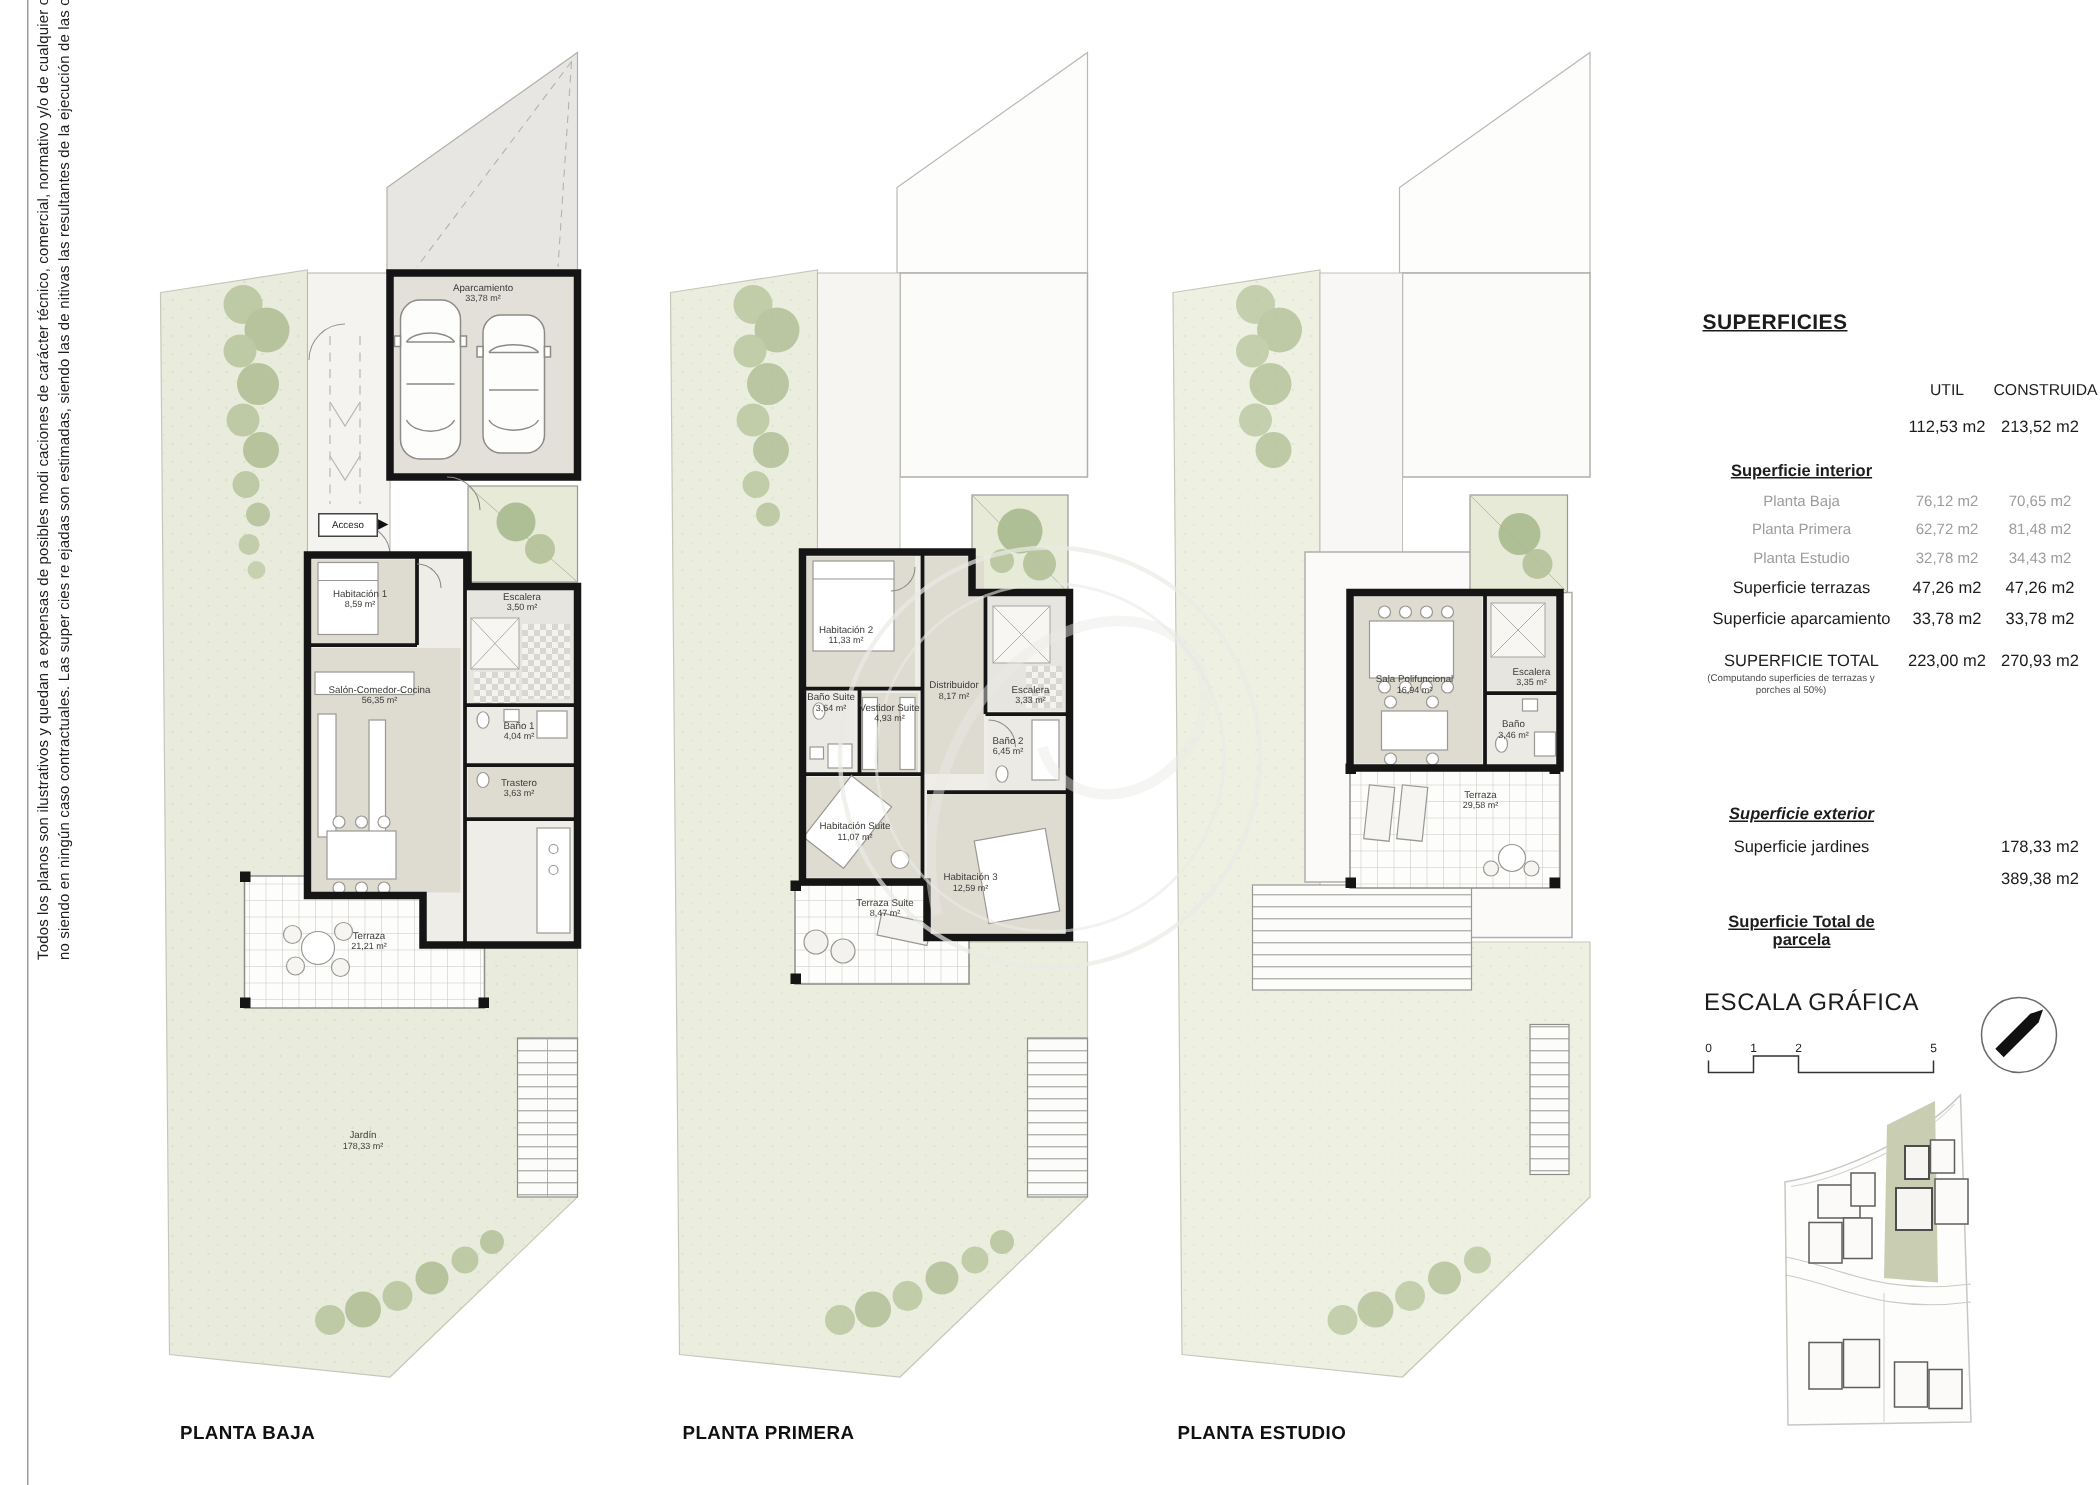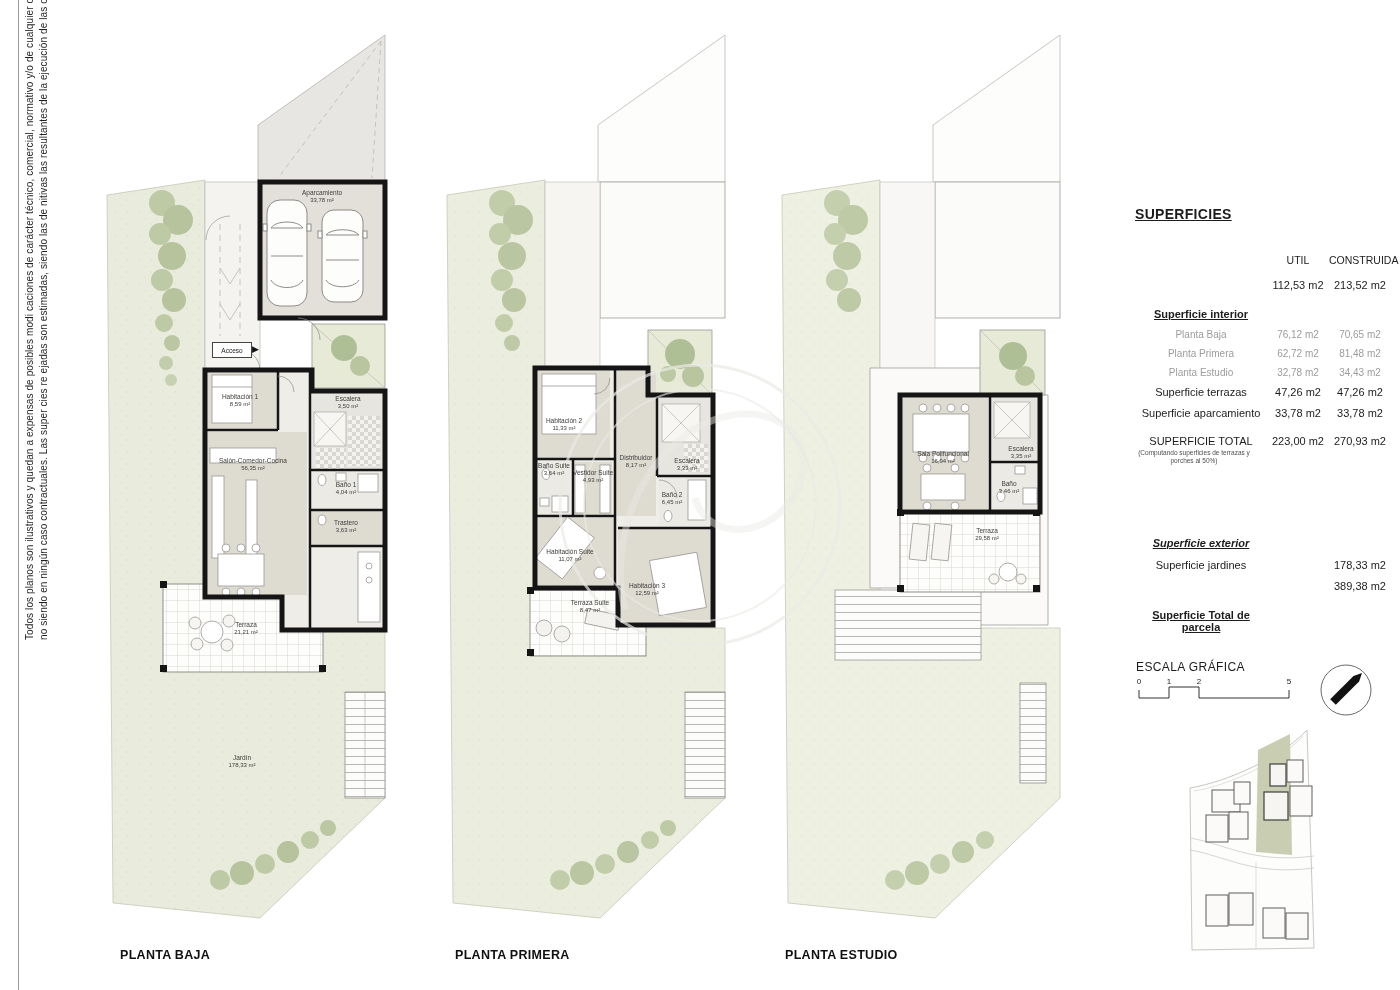--- a/index.html
+++ b/index.html
@@ -25,21 +25,21 @@
   .srow{display:grid;grid-template-columns:132px 62px 62px;margin-bottom:9px;align-items:start;text-align:center;}
   .srow.heads{font-size:10.5px;margin-bottom:13px;}
   .srow.dim{color:#9c9c9c;font-size:10px;margin-bottom:8px;}
   .bu{font-weight:bold;text-decoration:underline;margin-top:29px;}
   .srow.total{margin-top:16px;}
   .note{font-size:6.5px;line-height:7.5px;color:#4e4e4e;margin-top:2px;width:118px;font-weight:normal;}
   .sec-ext{margin-top:44px;margin-bottom:10px;font-style:italic;}
   .srow.parcela{margin-top:6px;}
   
   .escala{position:absolute;left:1136px;top:660px;}
-  .escala .et{font-size:12px;letter-spacing:.4px;color:#1c1c1c;margin-bottom:2px;}
+  .escala .et{font-size:16px;letter-spacing:.4px;color:#1c1c1c;margin-bottom:15px;}
   .north{position:absolute;left:1318px;top:662px;}
   .siteplan{position:absolute;left:1186px;top:720px;}
   .watermark{position:absolute;left:545px;top:360px;z-index:1;}
 </style>
 </head>
 <body>
 
 <div class="page">
   <div class="left-rule"></div>
 

